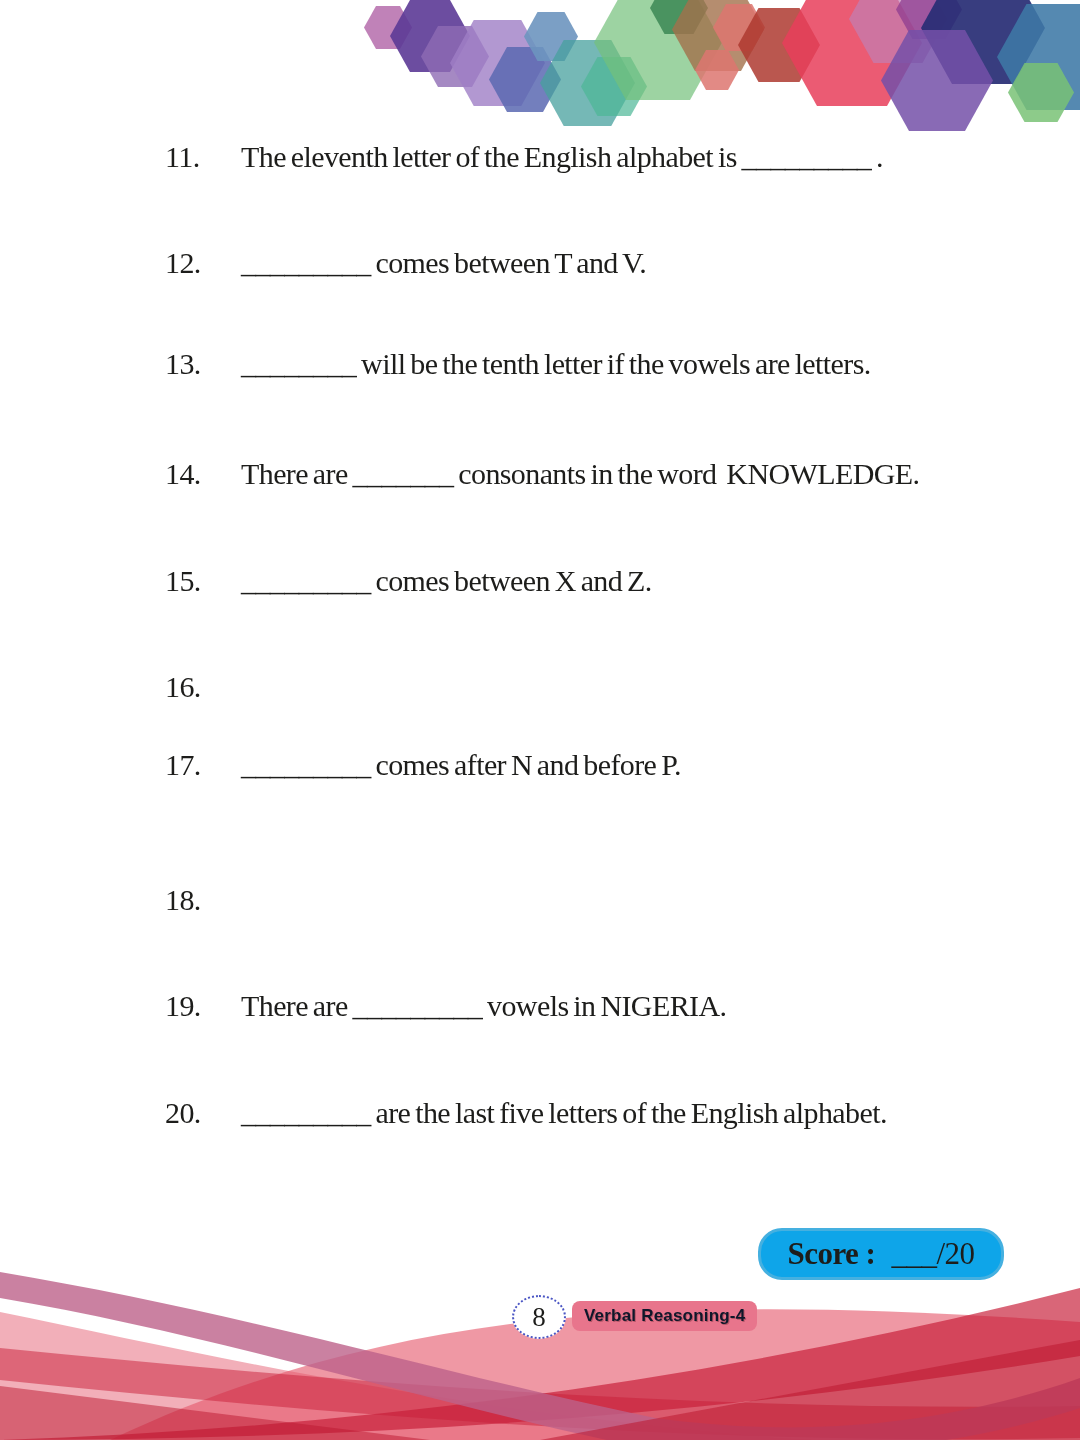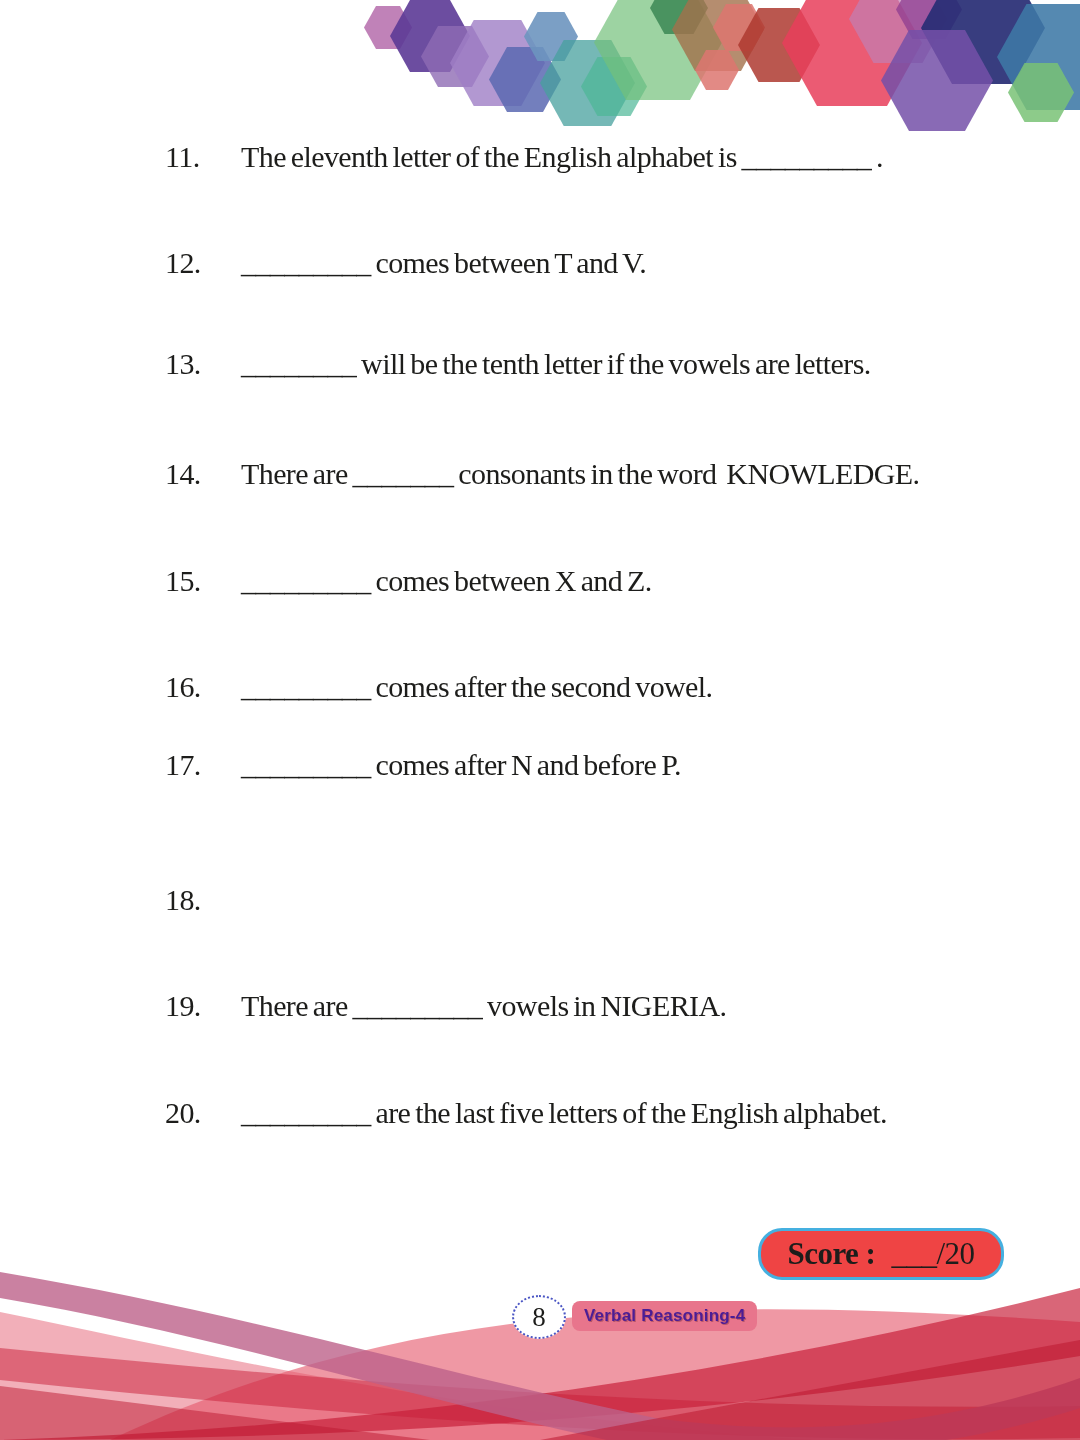--- a/index.html
+++ b/index.html
@@ -23,40 +23,40 @@
     letter-spacing:-0.6px;word-spacing:-2px;
     white-space:nowrap;
   }
   .q-num{display:inline-block;width:76px;flex:0 0 76px;}
   .q-text{display:inline-block;}
   
   .score-box{
     position:absolute;left:758px;top:1228px;width:240px;height:46px;
     border:3px solid var(--accent_blue,#45b0e0);border-radius:24px;
     display:flex;align-items:center;justify-content:center;
-    font-size:31px;background:#ef4444;z-index:3;
+    font-size:31px;background:#0ea5e9;z-index:3;
     letter-spacing:-0.5px;
   }
   .score-label{font-weight:bold;}
   .score-blank{margin-left:16px;}
   .score-total{}
   
   .page-oval{
     position:absolute;left:512px;top:1295px;width:50px;height:40px;
     border:2px dotted var(--oval_border,#4a55c4);border-radius:50%;
     display:flex;align-items:center;justify-content:center;
     font-size:27px;background:#ffffff;z-index:3;
   }
   .chapter-badge{
     position:absolute;left:572px;top:1301px;height:30px;
     padding:0 12px;border-radius:8px;
     background:var(--badge_bg,#e8758c);
     display:flex;align-items:center;justify-content:center;
     font-family:"Liberation Sans", sans-serif;
-    font-size:17px;font-weight:bold;color:#4c1d95;
+    font-size:17px;font-weight:bold;color:#0f172a;
     text-shadow:1px 1px 0 rgba(140,60,75,0.55);
     z-index:3;letter-spacing:0.2px;
   }
   
   .waves{position:absolute;left:0;bottom:0;width:1080px;height:180px;z-index:1;pointer-events:none;}
 </style>
 </head>
 <body>
 
 <div class="hex-band">
@@ -98,21 +98,20 @@
 <div class="q-row" style="top:455px">
   <span class="q-num">14.</span>
   <span class="q-text">There are _______ consonants in the word &nbsp;KNOWLEDGE.</span>
 </div>
 <div class="q-row" style="top:562px">
   <span class="q-num">15.</span>
   <span class="q-text">_________ comes between X and Z.</span>
 </div>
 <div class="q-row" style="top:668px">
   <span class="q-num">16.</span>
-  <span class="q-text">_________ comes after the second vowel.</span>
 </div>
 <div class="q-row" style="top:746px">
   <span class="q-num">17.</span>
   <span class="q-text">_________ comes after N and before P.</span>
 </div>
 <div class="q-row" style="top:881px">
   <span class="q-num">18.</span>
 </div>
 <div class="q-row" style="top:987px">
   <span class="q-num">19.</span>

